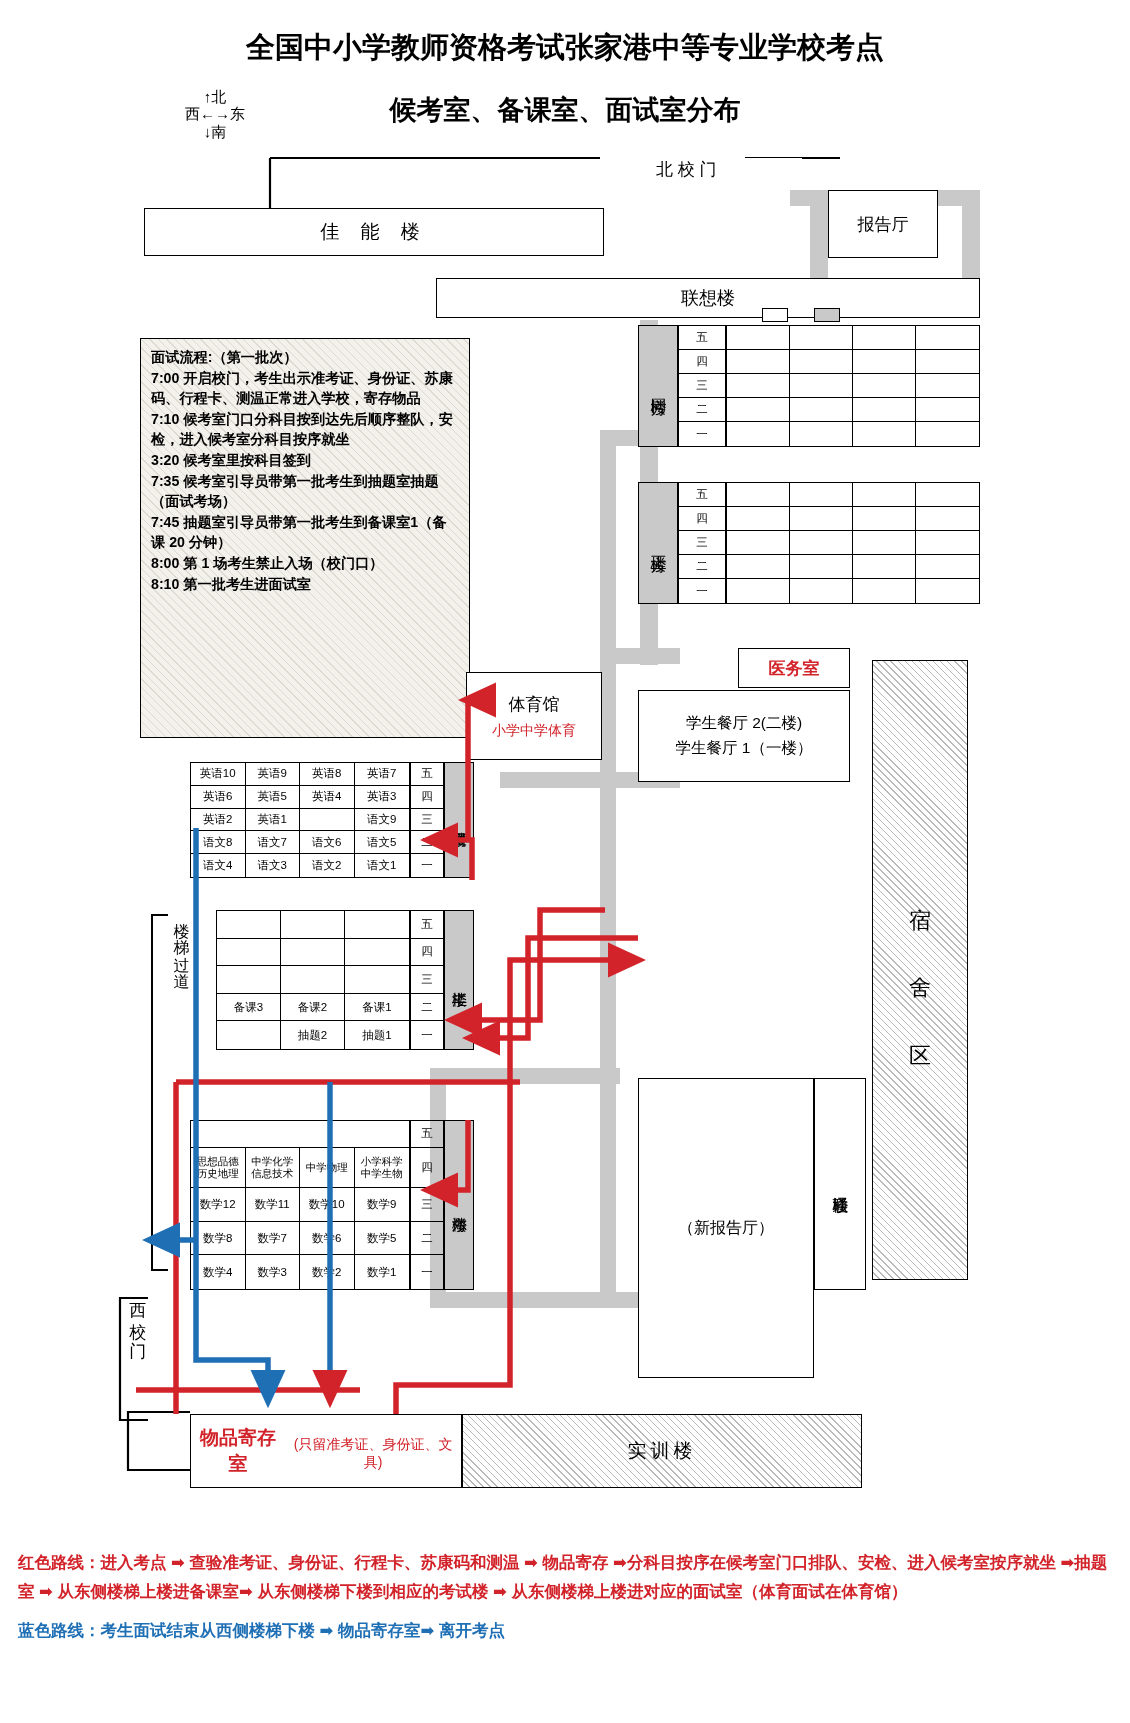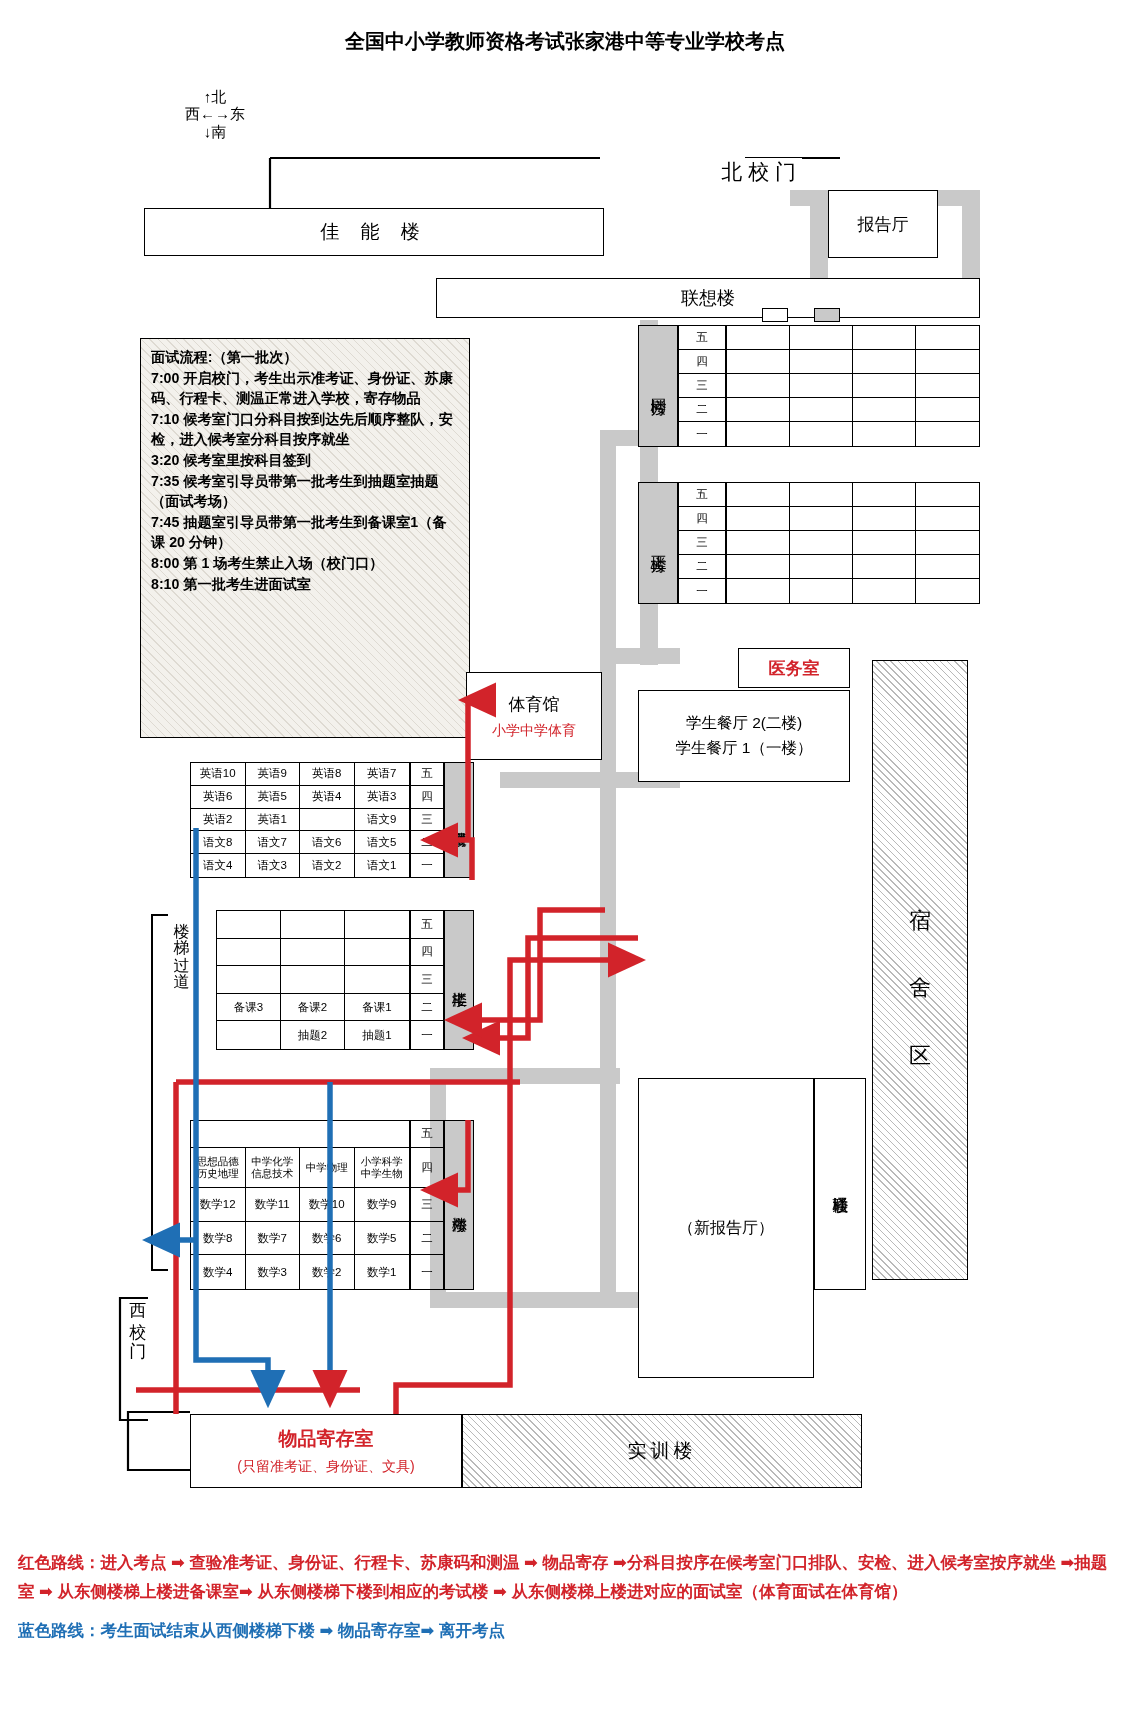--- a/index.html
+++ b/index.html
@@ -1,19 +1,19 @@
 <!DOCTYPE html>
 <html lang="zh"><head>
 <meta charset="utf-8">
 <style>
   html,body{margin:0;padding:0;background:#fff;}
   body{width:1130px;height:1723px;position:relative;font-family:"Liberation Sans","DejaVu Sans",sans-serif;color:#000;}
   .root{position:relative;width:1130px;height:1723px;overflow:hidden;}
   .abs{position:absolute;}
-  .ttl1{left:0;top:28px;width:1130px;text-align:center;font-size:20px;font-weight:bold;font-family:"DejaVu Serif","Liberation Serif",serif;}
+  .ttl1{left:0;top:28px;width:1130px;text-align:center;font-size:29px;font-weight:bold;font-family:"DejaVu Serif","Liberation Serif",serif;}
   .ttl2{left:150px;top:92px;width:830px;text-align:center;font-size:27px;font-weight:bold;font-family:"DejaVu Serif","Liberation Serif",serif;}
   .compass{left:150px;top:88px;width:130px;height:80px;font-size:15px;line-height:1.15;text-align:center;}
   .compass .row{display:flex;justify-content:center;align-items:center;}
   .box{position:absolute;border:1.6px solid #000;background:#fff;box-sizing:border-box;display:flex;align-items:center;justify-content:center;text-align:center;}
   .gray{background:#c9c9c9;}
   .corr{position:absolute;background:#c9c9c9;}
   .lbl{font-size:16px;}
   .vert{writing-mode:vertical-rl;text-orientation:upright;}
   .hatch{background:repeating-linear-gradient(45deg,#ffffff 0 4px,#b9b9b9 4px 5px);}
   .flow{position:absolute;left:140px;top:338px;width:330px;height:400px;border:1.5px solid #000;box-sizing:border-box;
@@ -30,20 +30,21 @@
   .legend .l1{color:#d2232a;}
   .legend .l2{color:#1f6fb5;margin-top:10px;}
   svg.overlay{position:absolute;left:0;top:0;width:1130px;height:1723px;pointer-events:none;}
 </style>
 </head>
 <body>
 
 <div class="root">
 
   <div class="abs ttl1">全国中小学教师资格考试张家港中等专业学校考点</div>
+  <div class="abs ttl2">候考室、备课室、面试室分布</div>
 
   <div class="abs compass">
     <div class="row">
         <span>↑北</span>
       </div>
     <div class="row">
       <span>西←</span>
       <span>→东</span>
     </div>
     <div class="row">
@@ -57,21 +58,21 @@
     <path d="M270,158 L270,214" stroke="#000" stroke-width="2.2" fill="none"></path>
     <path d="M745,158 L840,158" stroke="#000" stroke-width="2.2" fill="none"></path>
 
     <path d="M148,1298 L120,1298 L120,1420 L148,1420" stroke="#000" stroke-width="2.2" fill="none"></path>
 
     <path d="M190,1412 L128,1412 L128,1470 L190,1470" stroke="#000" stroke-width="2.2" fill="none"></path>
 
     <path d="M168,915 L152,915 L152,1270 L168,1270" stroke="#000" stroke-width="2" fill="none"></path>
   </svg>
 
-  <div class="abs lbl" style="left:650px;top:158px;width:140px;text-align:right;font-size:21px;background:#fff;padding:0 6px;">北 校 门</div>
+  <div class="abs lbl" style="left:650px;top:158px;width:140px;text-align:left;font-size:17px;background:#fff;padding:0 6px;">北 校 门</div>
 
   <div class="corr" style="left:810px;top:190px;width:18px;height:105px;"></div>
   <div class="corr" style="left:640px;top:320px;width:18px;height:345px;"></div>
   <div class="corr" style="left:600px;top:430px;width:60px;height:16px;"></div>
   <div class="corr" style="left:600px;top:430px;width:16px;height:230px;"></div>
   <div class="corr" style="left:600px;top:648px;width:80px;height:16px;"></div>
   <div class="corr" style="left:500px;top:772px;width:180px;height:16px;"></div>
   <div class="corr" style="left:600px;top:648px;width:16px;height:660px;"></div>
   <div class="corr" style="left:430px;top:1068px;width:190px;height:16px;"></div>
   <div class="corr" style="left:430px;top:1068px;width:16px;height:240px;"></div>
@@ -392,21 +393,21 @@
   </div>
 
   <div class="abs" style="left:158px;top:910px;width:22px;font-size:16px;line-height:2.9;text-align:center;">
     <span class="vert" style="writing-mode:vertical-rl;">楼 梯 过 道</span>
   </div>
 
   <div class="abs" style="left:120px;top:1290px;width:34px;font-size:17px;text-align:center;line-height:1.2;">
     <span class="vert">西 校 门</span>
   </div>
 
-  <div class="box" style="left:190px;top:1414px;width:272px;height:74px;flex-direction:column;">
+  <div class="box" style="left:190px;top:1414px;width:272px;height:74px;flex-direction:row;">
     <span class="redb" style="font-size:19px;">物品寄存室</span>
     <span class="red" style="font-size:14px;margin-top:6px;">(只留准考证、身份证、文具)</span>
   </div>
 
   <div class="box hatch" style="left:462px;top:1414px;width:400px;height:74px;">
     <span style="font-size:19px;letter-spacing:4px;">实训楼</span>
   </div>
 
   <svg class="overlay">
     <defs>

